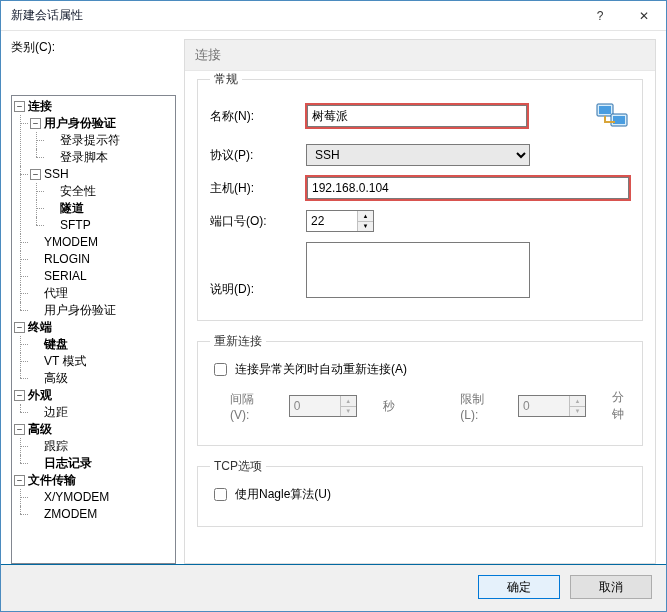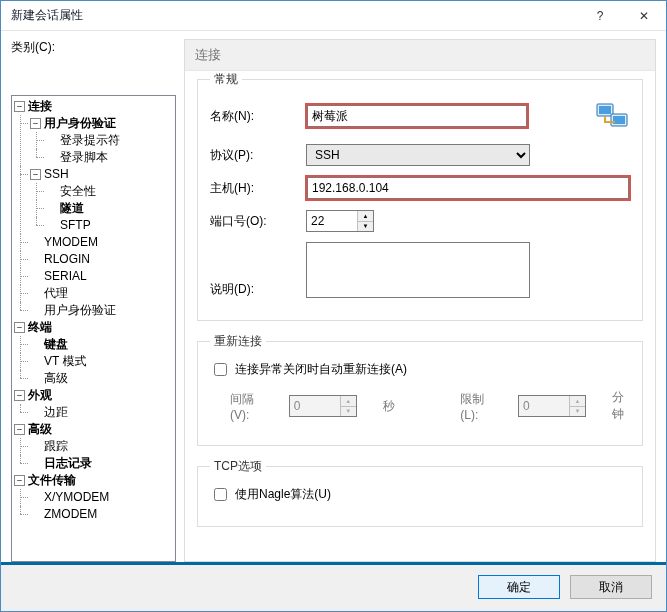--- a/index.html
+++ b/index.html
@@ -159,21 +159,21 @@
   .icon-net {
     width: 36px; height: 36px;
   }
 
   
   .footer {
     display: flex; justify-content: flex-end;
     gap: 10px;
     padding: 10px 14px 12px 14px;
     background: #f0f0f0;
-    border-top: 3px solid #0369a1;
+    border-top: 1px solid #0369a1;
   }
   .footer button {
     width: 82px; height: 24px;
     background: #e1e1e1;
     border: 1px solid #adadad;
     font-family: inherit; font-size: 12px;
     cursor: pointer;
   }
   .footer button.primary {
     border: 1px solid #0078d7;

